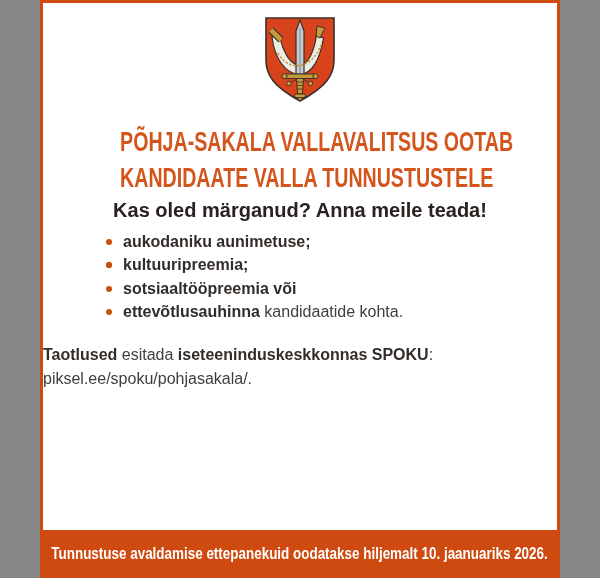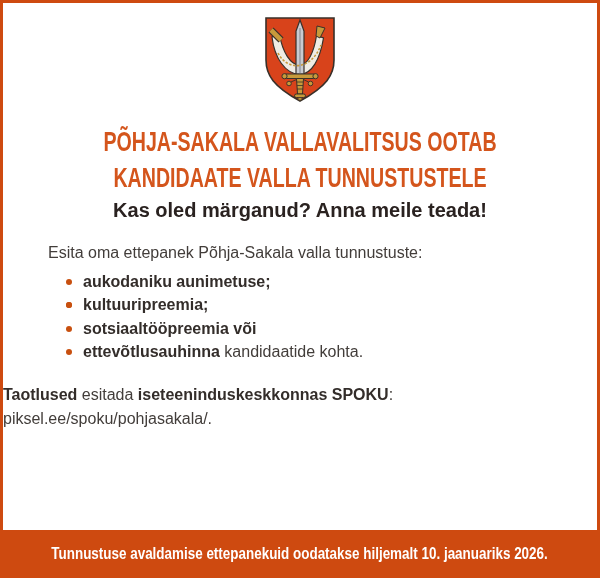--- a/index.html
+++ b/index.html
@@ -1,17 +1,17 @@
 <!DOCTYPE html>
 <html><head>
 <meta charset="utf-8">
 <style>
   html,body{margin:0;padding:0;background:#888;}
   .page{
-    width:600px;height:578px;position:relative;margin:0 auto;
+    width:520px;height:578px;position:relative;margin:0 auto;
     background:#ffffff;border:3px solid #CE4A10;box-sizing:border-box;
     overflow:hidden;font-family:"Liberation Sans", sans-serif;
   }
   .crest{display:block;margin:12px auto 0;width:74px;height:89px;}
   .title{
     margin-top:20px;text-align:center;color:#D4551C;font-weight:bold;
     font-size:28px;line-height:36px;transform:scaleX(0.70);
   }
   .title div{white-space:nowrap;}
   .subtitle{
@@ -70,21 +70,20 @@
     <circle cx="47.5" cy="68.5" r="2.3" fill="#C79A3B" stroke="#38302A" stroke-width="0.9"></circle>
   </svg>
 
   <div class="title">
     <div>PÕHJA-SAKALA VALLAVALITSUS OOTAB</div>
     <div>KANDIDAATE VALLA TUNNUSTUSTELE</div>
   </div>
 
   <div class="subtitle">Kas oled märganud? Anna meile teada!</div>
 
-  <div class="intro">Esita oma ettepanek Põhja-Sakala valla tunnustuste:</div>
 
   <ul class="awards">
     <li>
       <span class="bullet"></span><b>aukodaniku aunimetuse;</b><span class="award-rest"></span>
     </li>
     <li>
       <span class="bullet"></span><span class="award-rest"></span>
     </li>
     <li>
       <span class="bullet"></span><b>kultuuripreemia;</b><span class="award-rest"></span>

